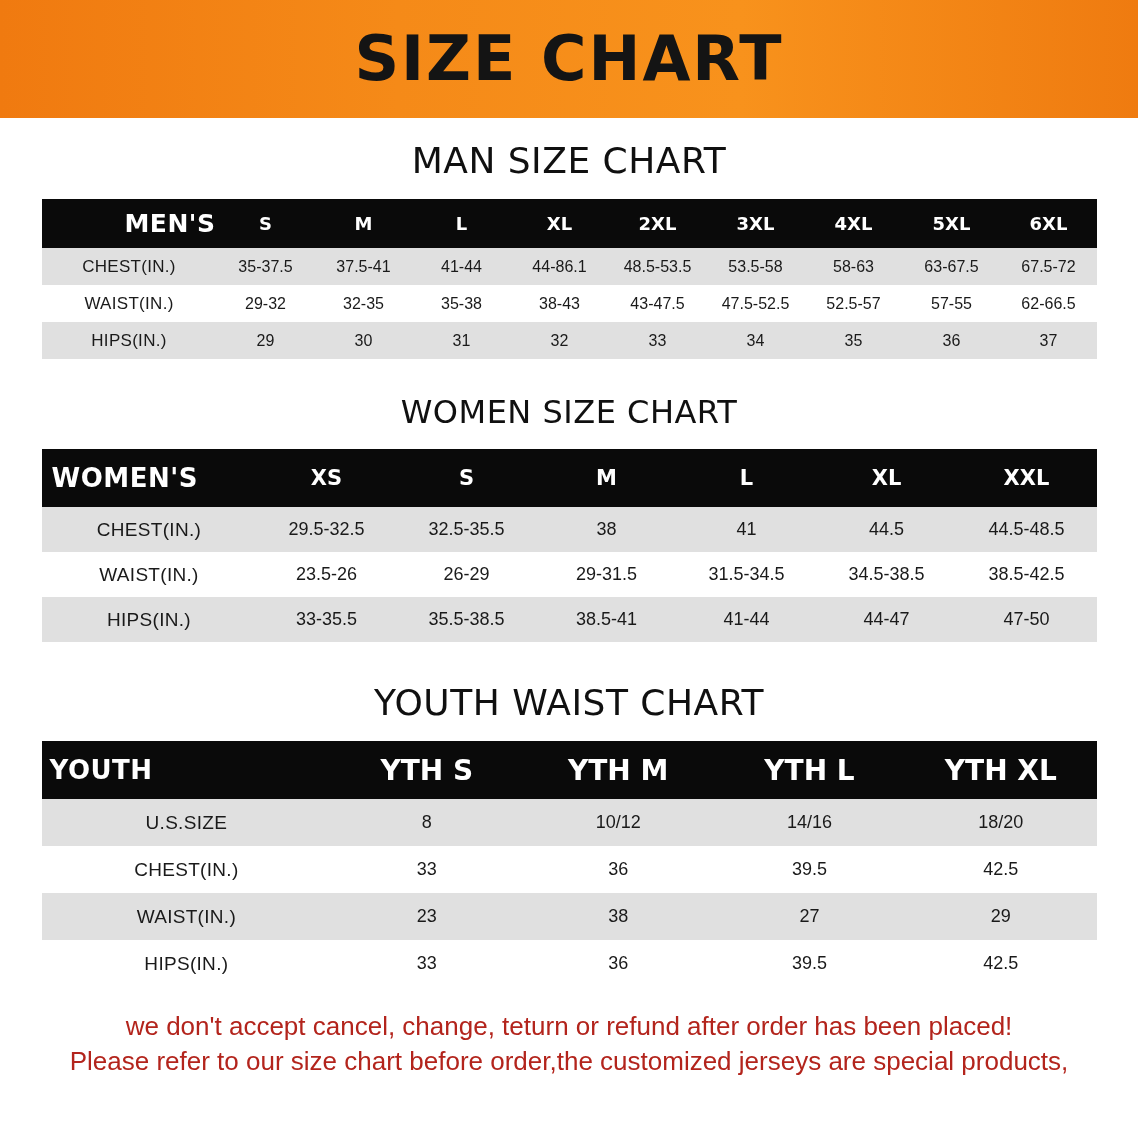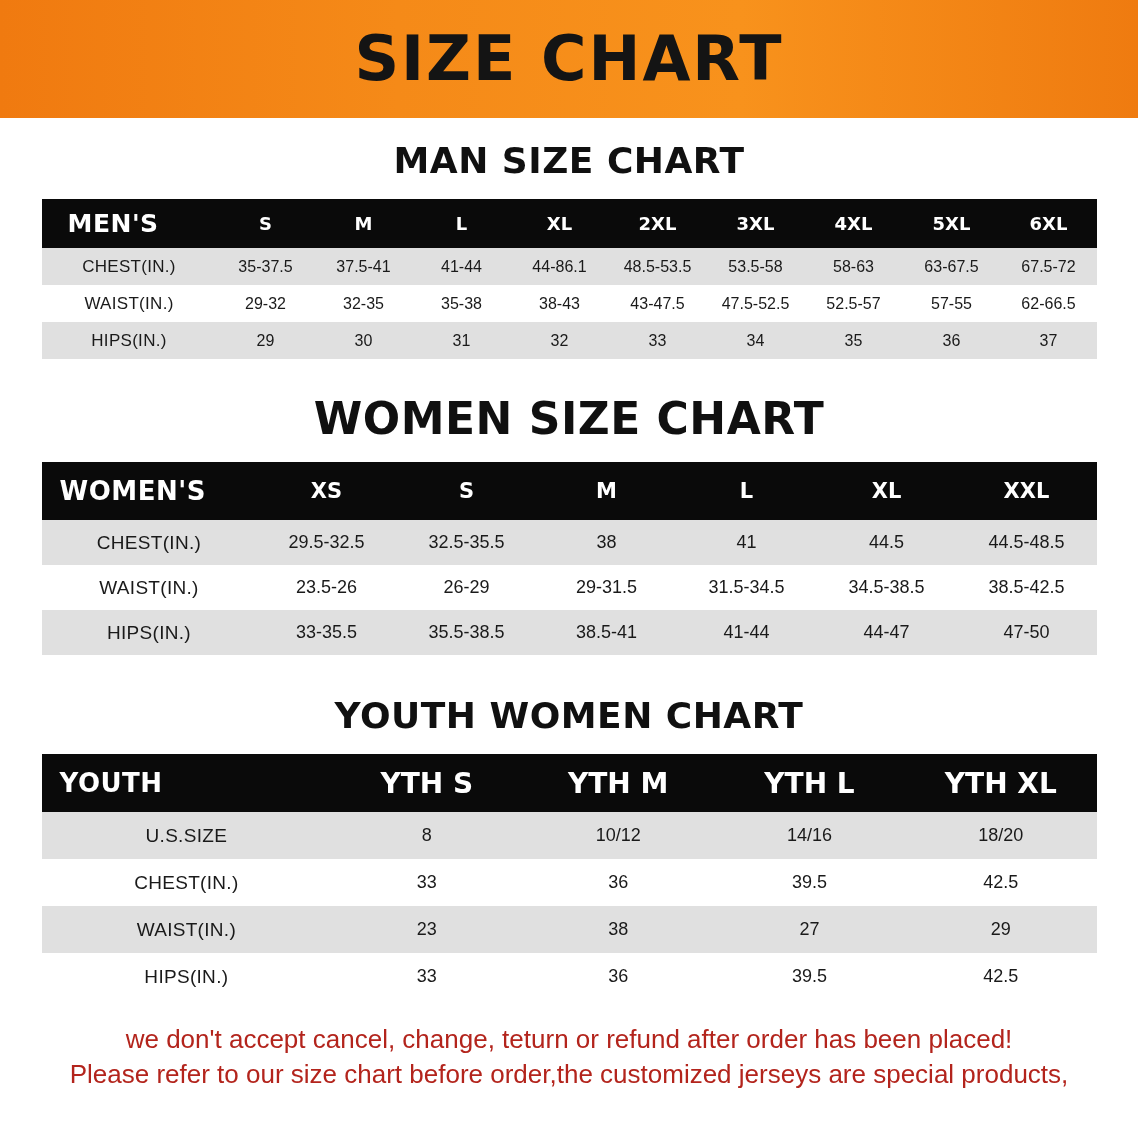--- a/index.html
+++ b/index.html
@@ -27,48 +27,48 @@
     font-weight: bold;
     font-size: 62px;
     letter-spacing: 2px;
     color: #141414;
     line-height: 1;
   }
 
   .section-title {
     text-align: center;
     font-family: "DejaVu Sans", sans-serif;
-    font-weight: bold;
+    font-weight: normal;
     color: #101010;
   }
   .title-man   { font-size: 36px; margin-top: 22px; letter-spacing: .5px; }
-  .title-women { font-size: 44px; margin-top: 34px; letter-spacing: .5px; }
+  .title-women { font-size: 32px; margin-top: 34px; letter-spacing: .5px; }
   .title-youth { font-size: 36px; margin-top: 40px; letter-spacing: .5px; }
 
   table {
     border-collapse: collapse;
     table-layout: fixed;
   }
   .tbl-man   { width: 1055px; margin: 18px auto 0 auto; }
   .tbl-women { width: 1055px; margin: 18px auto 0 auto; }
   .tbl-youth { width: 1055px; margin: 18px auto 0 auto; }
 
   thead th {
     background: #0a0a0a;
     color: #fff;
     font-family: "DejaVu Sans", sans-serif;
   }
   .tbl-man thead th { height: 47px; font-size: 18px; font-weight: bold; }
-  .tbl-man thead th.lbl { font-size: 25px; text-align: left; padding-left: 26px; letter-spacing: .5px; }
+  .tbl-man thead th.lbl { font-size: 25px; text-align: right; padding-left: 26px; letter-spacing: .5px; }
 
   .tbl-women thead th { height: 56px; font-size: 21px; font-weight: bold; }
-  .tbl-women thead th.lbl { font-size: 26px; text-align: left; padding-left: 18px; letter-spacing: .5px; }
+  .tbl-women thead th.lbl { font-size: 26px; text-align: left; padding-left: 10px; letter-spacing: .5px; }
 
   .tbl-youth thead th { height: 56px; font-size: 28px; font-weight: bold; }
-  .tbl-youth thead th.lbl { font-size: 26px; text-align: left; padding-left: 18px; letter-spacing: .5px; }
+  .tbl-youth thead th.lbl { font-size: 26px; text-align: left; padding-left: 8px; letter-spacing: .5px; }
 
   tbody td {
     text-align: center;
     color: #1a1a1a;
     font-family: "Liberation Sans", sans-serif;
   }
   tbody td.rowlbl {
     font-size: 17px;
     letter-spacing: .3px;
   }
@@ -217,21 +217,21 @@
       <td>33-35.5</td>
       <td>35.5-38.5</td>
       <td>38.5-41</td>
       <td>41-44</td>
       <td>44-47</td>
       <td>47-50</td>
     </tr>
   </tbody>
 </table>
 
-<div class="section-title title-youth">YOUTH WOMEN CHART</div>
+<div class="section-title title-youth">YOUTH WAIST CHART</div>
 
 <table class="tbl-youth">
   <colgroup>
     <col style="width:265px">
       <col style="width:175px">
       <col style="width:175px">
       <col style="width:175px">
       <col style="width:175px">
   </colgroup>
   <thead>

